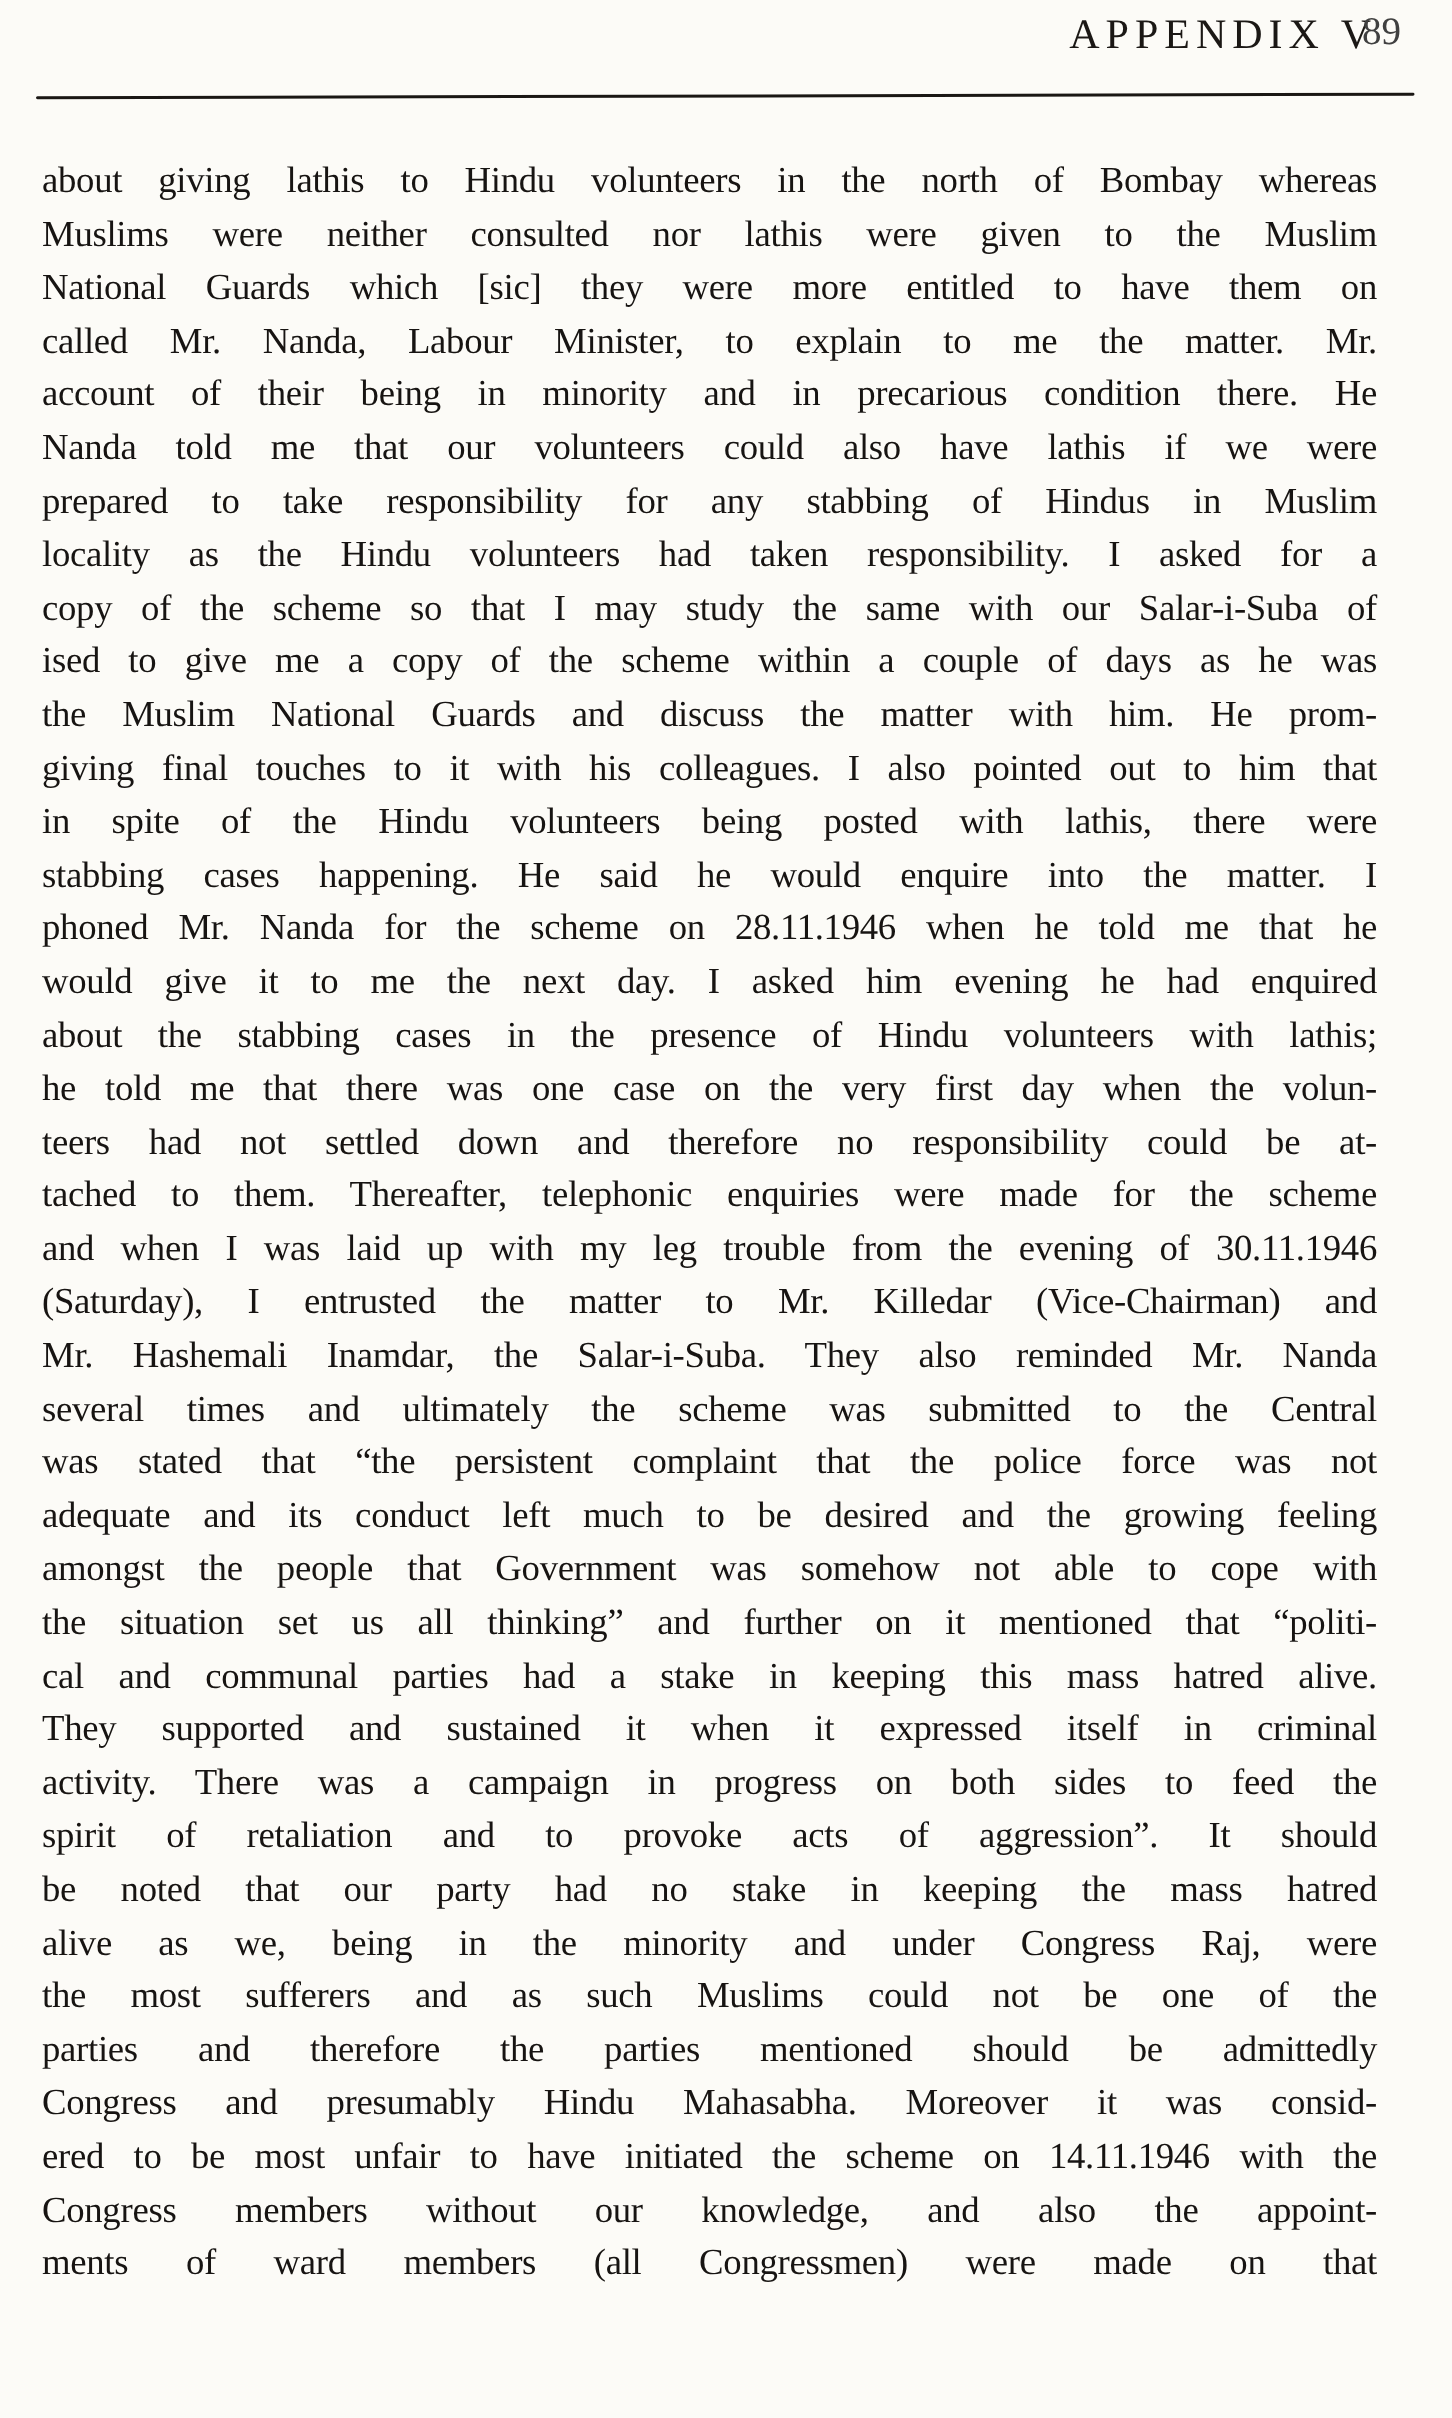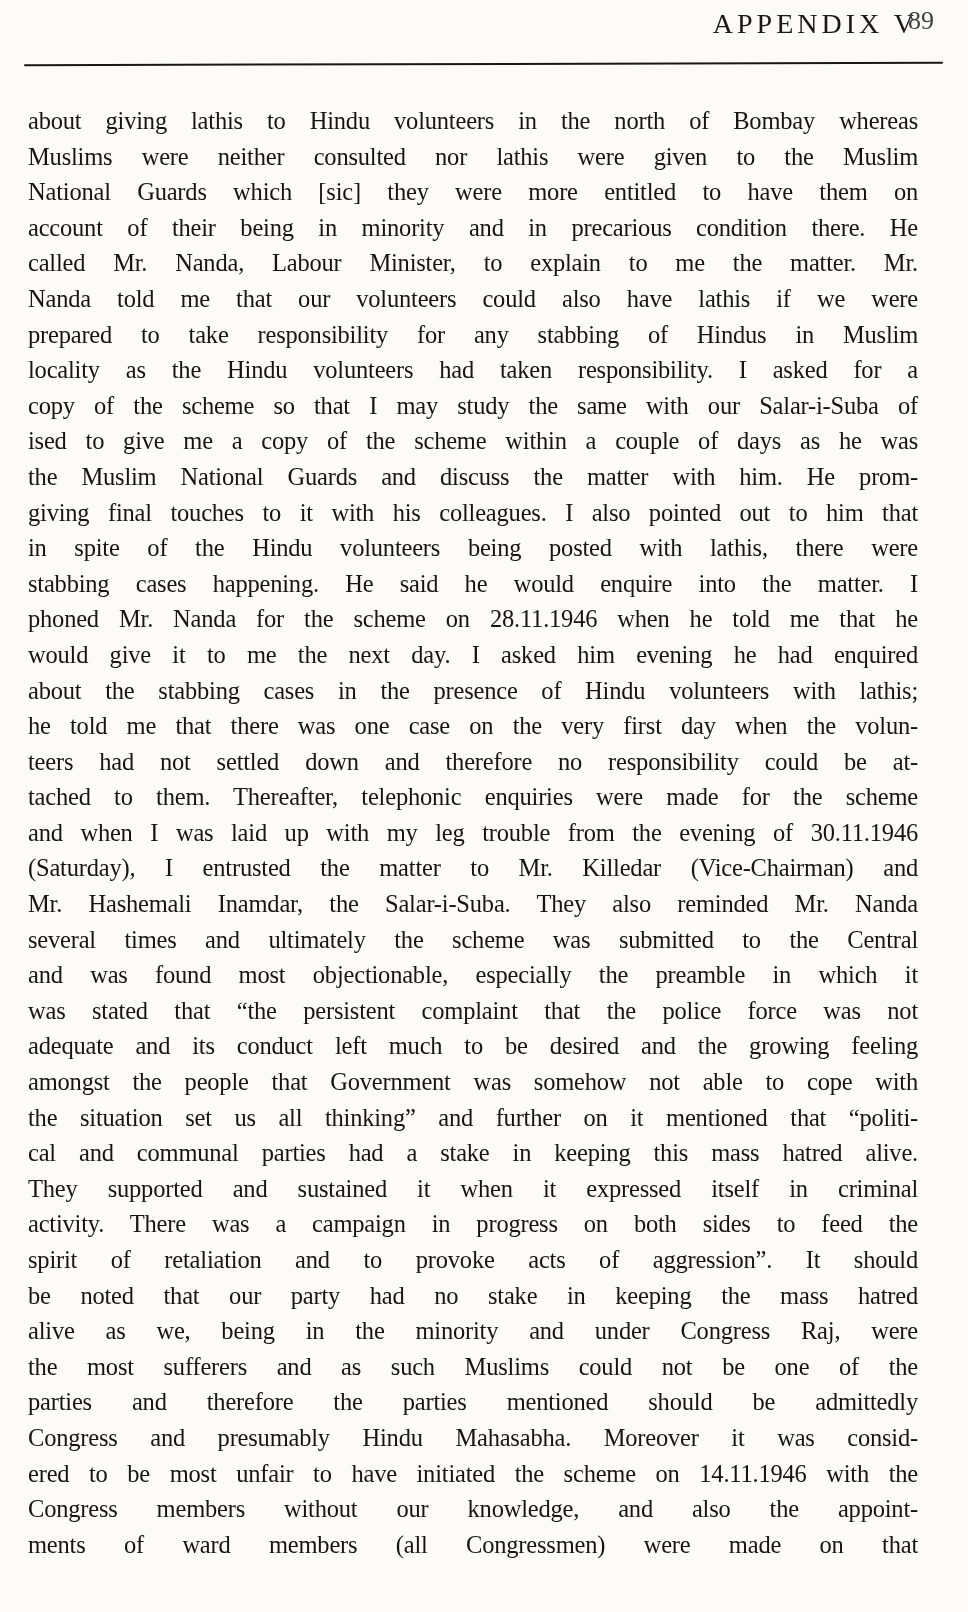--- a/index.html
+++ b/index.html
@@ -65,42 +65,41 @@
 <body>
 
 <div class="page">
   <div class="running-head">APPENDIX V</div>
   <div class="page-number">89</div>
   <div class="header-rule"></div>
   <div class="body-text">
       <div class="line"><span class="run">about giving </span><span class="run it">lathi</span><span class="run">s to Hindu volunteers in the north of Bombay whereas</span></div>
       <div class="line"><span class="run">Muslims were neither consulted nor </span><span class="run it">lathi</span><span class="run">s were given to the Muslim</span></div>
       <div class="line"><span class="run">National Guards which [</span><span class="run it">sic</span><span class="run">] they were more entitled to have them on</span></div>
+      <div class="line"><span class="run">called Mr. Nanda, Labour Minister, to explain to me the matter. Mr.</span></div>
       <div class="line"><span class="run">account of their being in minority and in precarious condition there. He</span></div>
-      <div class="line"><span class="run">called Mr. Nanda, Labour Minister, to explain to me the matter. Mr.</span></div>
       <div class="line"><span class="run">Nanda told me that our volunteers could also have </span><span class="run it">lathi</span><span class="run">s if we were</span></div>
       <div class="line"><span class="run">prepared to take responsibility for any stabbing of Hindus in Muslim</span></div>
       <div class="line"><span class="run">locality as the Hindu volunteers had taken responsibility. I asked for a</span></div>
       <div class="line"><span class="run">copy of the scheme so that I may study the same with our </span><span class="run it">Salar-i-Suba</span><span class="run"> of</span></div>
       <div class="line"><span class="run">ised to give me a copy of the scheme within a couple of days as he was</span></div>
       <div class="line"><span class="run">the Muslim National Guards and discuss the matter with him. He prom-</span></div>
       <div class="line"><span class="run">giving final touches to it with his colleagues. I also pointed out to him that</span></div>
       <div class="line"><span class="run">in spite of the Hindu volunteers being posted with </span><span class="run it">lathi</span><span class="run">s, there were</span></div>
       <div class="line"><span class="run">stabbing cases happening. He said he would enquire into the matter. I</span></div>
       <div class="line"><span class="run">phoned Mr. Nanda for the scheme on 28.11.1946 when he told me that he</span></div>
       <div class="line"><span class="run">would give it to me the next day. I asked him evening he had enquired</span></div>
       <div class="line"><span class="run">about the stabbing cases in the presence of Hindu volunteers with </span><span class="run it">lathi</span><span class="run">s;</span></div>
       <div class="line"><span class="run">he told me that there was one case on the very first day when the volun-</span></div>
       <div class="line"><span class="run">teers had not settled down and therefore no responsibility could be at-</span></div>
       <div class="line"><span class="run">tached to them. Thereafter, telephonic enquiries were made for the scheme</span></div>
       <div class="line"><span class="run">and when I was laid up with my leg trouble from the evening of 30.11.1946</span></div>
       <div class="line"><span class="run">(Saturday), I entrusted the matter to Mr. Killedar (Vice-Chairman) and</span></div>
       <div class="line"><span class="run">Mr. Hashemali Inamdar, the </span><span class="run it">Salar-i-Suba</span><span class="run">. They also reminded Mr. Nanda</span></div>
       <div class="line"><span class="run">several times and ultimately the scheme was submitted to the Central</span></div>
-      <div class="line"><span class="run">and was found most objectionable, especially the preamble in which it</span></div>
       <div class="line"><span class="run">was stated that “the persistent complaint that the police force was not</span></div>
       <div class="line"><span class="run">adequate and its conduct left much to be desired and the growing feeling</span></div>
       <div class="line"><span class="run">amongst the people that Government was somehow not able to cope with</span></div>
       <div class="line"><span class="run">the situation set us all thinking” and further on it mentioned that “politi-</span></div>
       <div class="line"><span class="run">cal and communal parties had a stake in keeping this mass hatred alive.</span></div>
       <div class="line"><span class="run">They supported and sustained it when it expressed itself in criminal</span></div>
       <div class="line"><span class="run">activity. There was a campaign in progress on both sides to feed the</span></div>
       <div class="line"><span class="run">spirit of retaliation and to provoke acts of aggression”. It should</span></div>
       <div class="line"><span class="run">be noted that our party had no stake in keeping the mass hatred</span></div>
       <div class="line"><span class="run">alive as we, being in the minority and under </span><span class="run it">Congress Raj</span><span class="run">, were</span></div>

